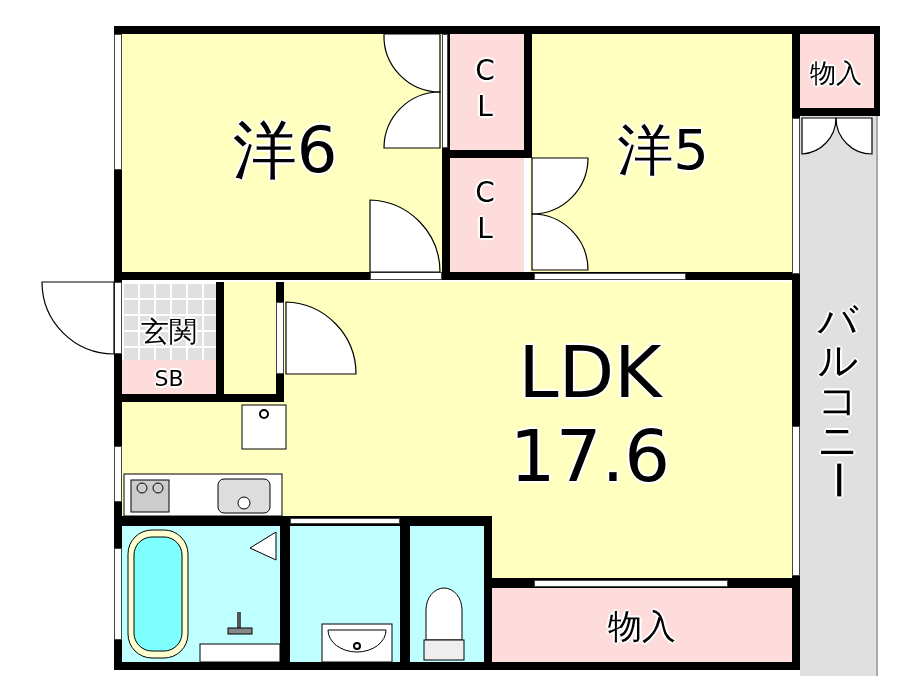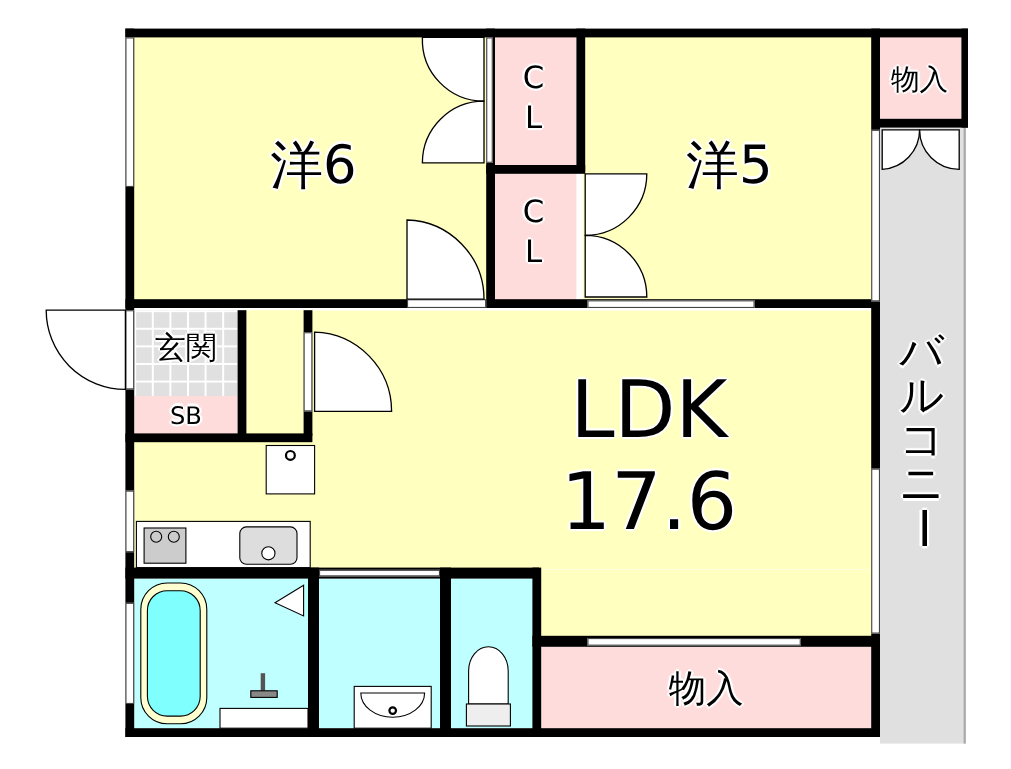--- a/index.html
+++ b/index.html
@@ -100,30 +100,30 @@
   <path d="M250,548 L276,532 L276,560 Z" fill="#fff" stroke="#000"></path>
 
   <rect x="322" y="624" width="70" height="38" fill="#fff" stroke="#000"></rect>
   <path d="M328,630 L386,630 A29,22 0 0 1 328,630 Z" fill="#fff" stroke="#000"></path>
   <circle cx="357" cy="646" r="3" fill="none" stroke="#000" stroke-width="2"></circle>
 
   <path d="M426,640 L426,610 A18,22 0 0 1 462,610 L462,640 Z" fill="#fff" stroke="#000"></path>
   <rect x="424" y="640" width="40" height="20" fill="#eee" stroke="#000"></rect>
 </svg>
 
-<div class="label" style="left:220px;top:112px;width:130px;font-size:48px;line-height:76px;">洋6</div>
-<div class="label" style="left:598px;top:112px;width:130px;font-size:48px;line-height:76px;">洋5</div>
+<div class="label" style="left:220px;top:112px;width:130px;font-size:64px;line-height:76px;">洋6</div>
+<div class="label" style="left:598px;top:112px;width:130px;font-size:56px;line-height:76px;">洋5</div>
 
 <div class="label" style="left:470px;top:56px;width:30px;font-size:28px;line-height:30px;">C</div>
 <div class="label" style="left:470px;top:92px;width:30px;font-size:28px;line-height:30px;">L</div>
 <div class="label" style="left:470px;top:178px;width:30px;font-size:28px;line-height:30px;">C</div>
 <div class="label" style="left:470px;top:214px;width:30px;font-size:28px;line-height:30px;">L</div>
 
 <div class="label" style="left:798px;top:56px;width:76px;font-size:26px;line-height:34px;">物入</div>
-<div class="label" style="left:122px;top:296px;width:94px;font-size:28px;line-height:40px;">玄関</div>
+<div class="label" style="left:122px;top:312px;width:94px;font-size:28px;line-height:40px;">玄関</div>
 <div class="label" style="left:122px;top:364px;width:94px;font-size:22px;line-height:30px;">SB</div>
 
 <div class="label" style="left:500px;top:330px;width:180px;font-size:72px;line-height:84px;">LDK</div>
 <div class="label" style="left:500px;top:414px;width:180px;font-size:72px;line-height:84px;">17.6</div>
 
 <div class="label" style="left:492px;top:604px;width:300px;font-size:34px;line-height:44px;">物入</div>
 
 <div class="abs" style="left:812px;top:300px;width:52px;">
   <div class="label" style="position:static;font-size:40px;line-height:40px;">バ</div>
   <div class="label" style="position:static;font-size:40px;line-height:40px;">ル</div>

